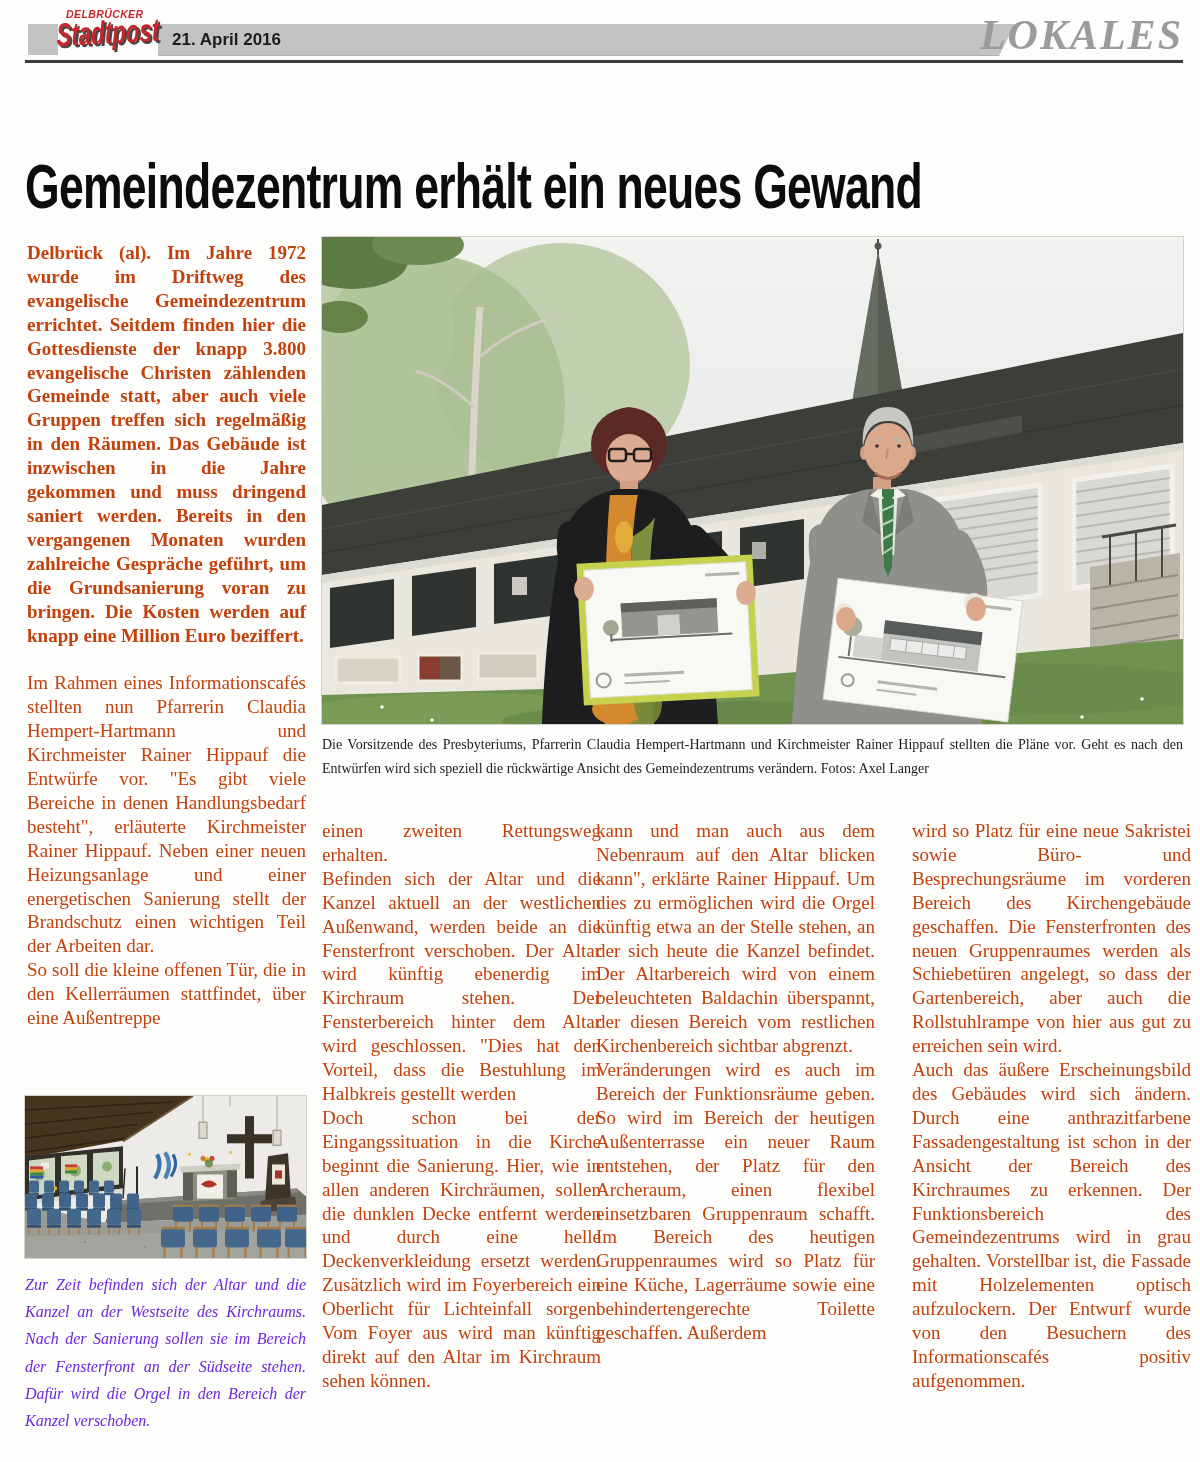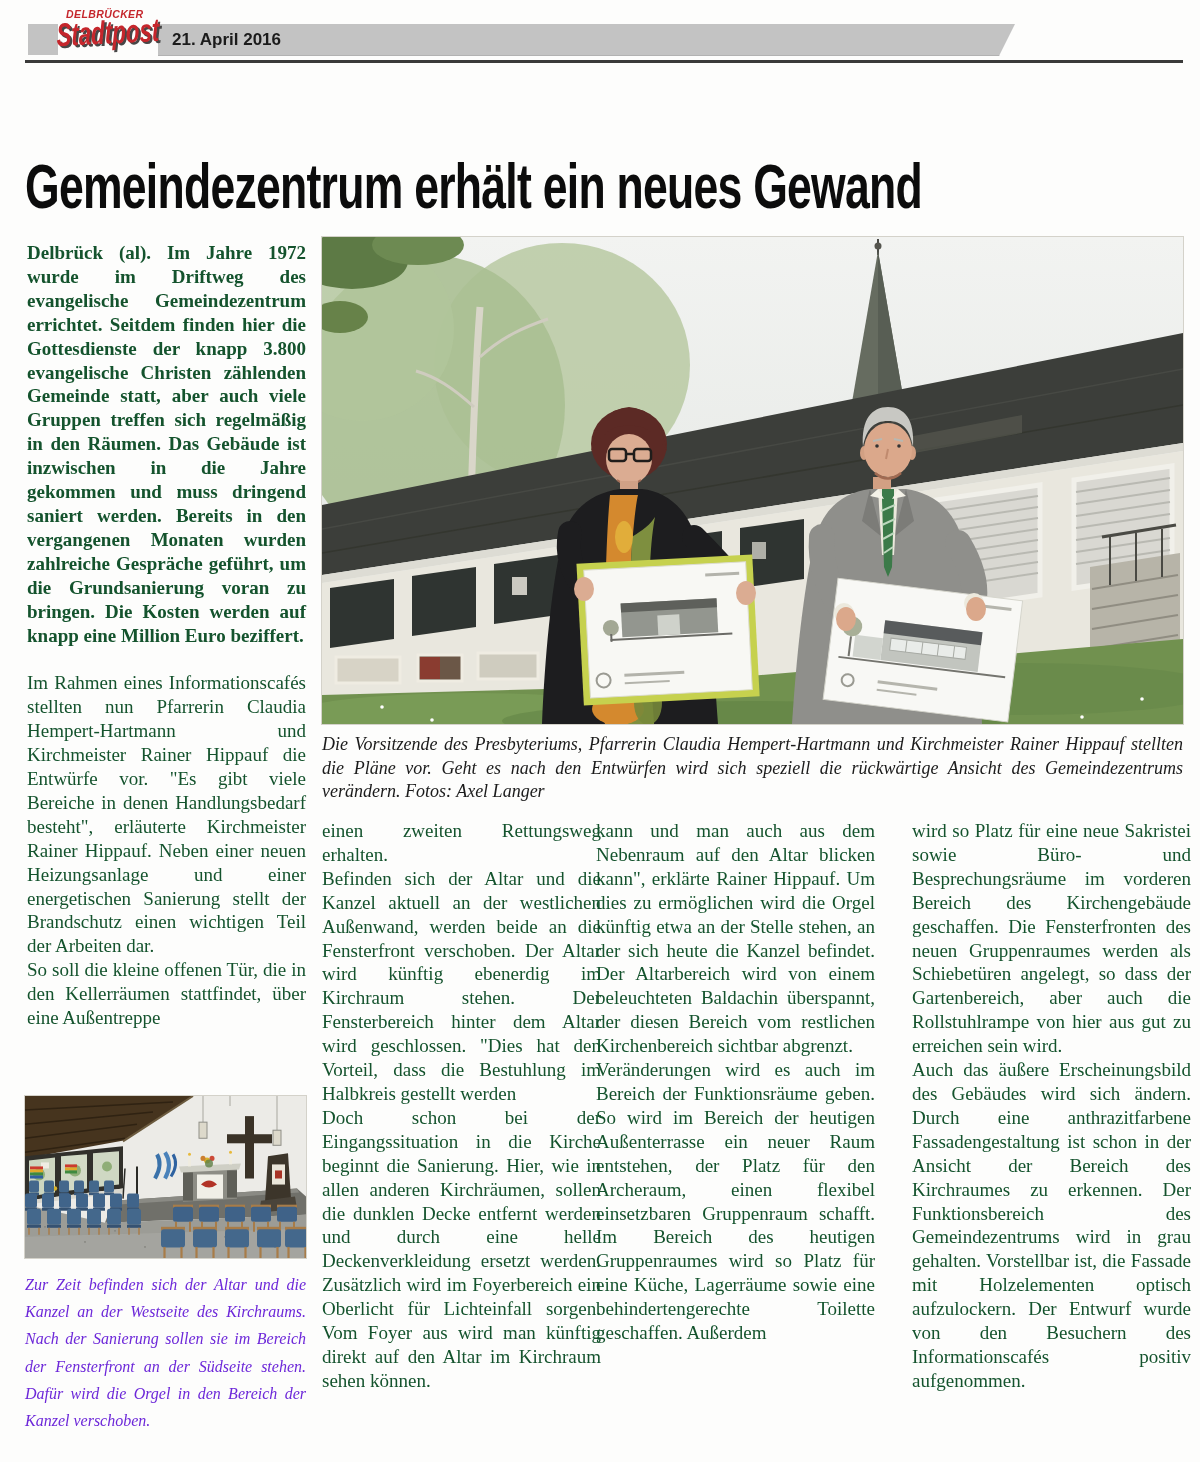--- a/index.html
+++ b/index.html
@@ -56,31 +56,31 @@
   }
 
   
   .photo-main { position:absolute; left:322px; top:237px; width:861px; height:487px; margin:0; outline:1px solid #d4d2ca; }
   .photo-side { position:absolute; left:25px; top:1096px; width:281px; height:162px; margin:0; outline:1px solid #d4d2ca; }
   .photo-main svg, .photo-side svg { display:block; width:100%; height:100%; }
 
   
   .caption-main {
     position:absolute; left:322px; top:733px; width:861px; margin:0;
-    font-style:italic; font-size:18px; line-height:23.6px; text-align:justify; color:#1b1b1b;
+    font-size:14px; line-height:23.6px; text-align:justify; color:#1b1b1b;
   }
   .caption-side {
     position:absolute; left:25px; top:1271px; width:281px; margin:0;
     font-style:italic; font-size:16px; line-height:27.2px; text-align:justify; color:#6d28d9;
   }
 
   
   .col {
     position:absolute; width:279px; font-size:19px; line-height:23.9px;
-    text-align:justify; hyphens:auto; -webkit-hyphens:auto; color:#14532d;
+    text-align:justify; hyphens:auto; -webkit-hyphens:auto; color:#c2410c;
   }
   .col p { margin:0; }
   .col1 { left:27px;  top:241px; height:850px; }
   .col2 { left:322px; top:819px; height:640px; overflow:hidden; }
   .col3 { left:596px; top:819px; height:640px; overflow:hidden; }
   .col4 { left:912px; top:819px; height:640px; overflow:hidden; }
   .lead { font-weight:bold; margin-bottom:24px !important; }
 </style>
 </head>
 <body>
@@ -88,20 +88,21 @@
 <div class="page">
 
   <div class="chip"></div>
   <div class="brand">
     <div class="brand-top">DELBRÜCKER</div>
     <div class="brand-name">Stadtpost</div>
   </div>
   <div class="date-bar">
     <span class="date-text">21. April 2016</span>
   </div>
+  <div class="section-title">LOKALES</div>
   <div class="header-rule"></div>
 
   <h1 class="headline">
     <span class="headline-inner">Gemeindezentrum erhält ein neues Gewand</span>
   </h1>
 
   <figure class="photo-main">
     <svg viewBox="0 0 861 487" preserveAspectRatio="none">
       <defs>
         <linearGradient id="sky" x1="0" y1="0" x2="0" y2="1">

